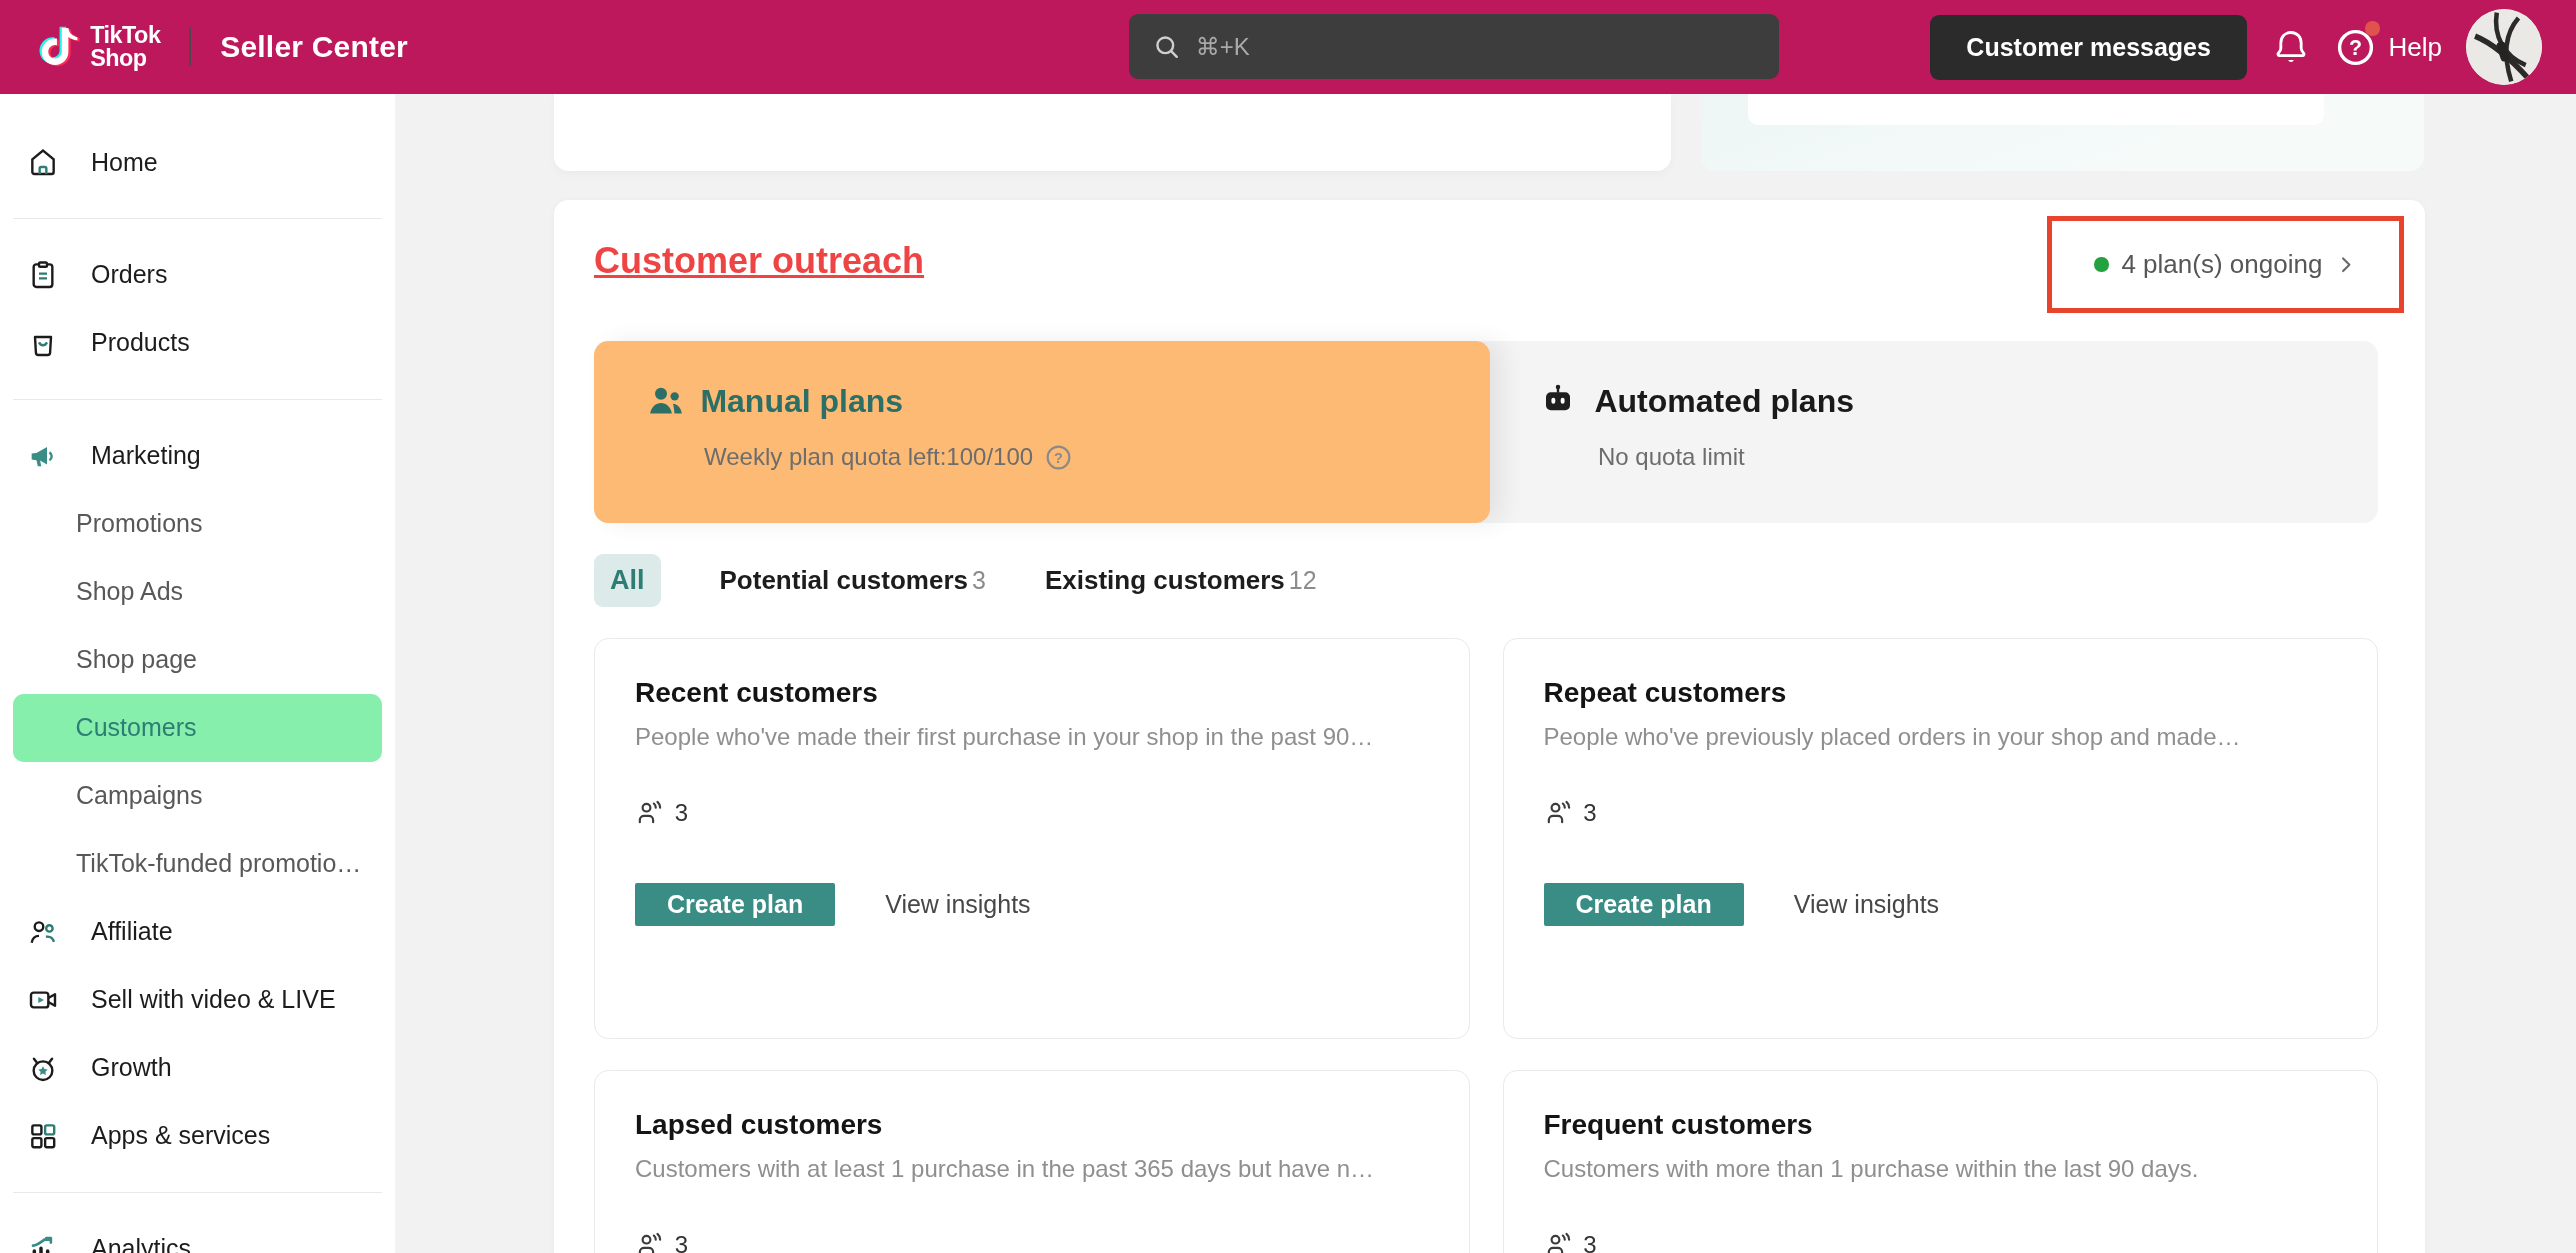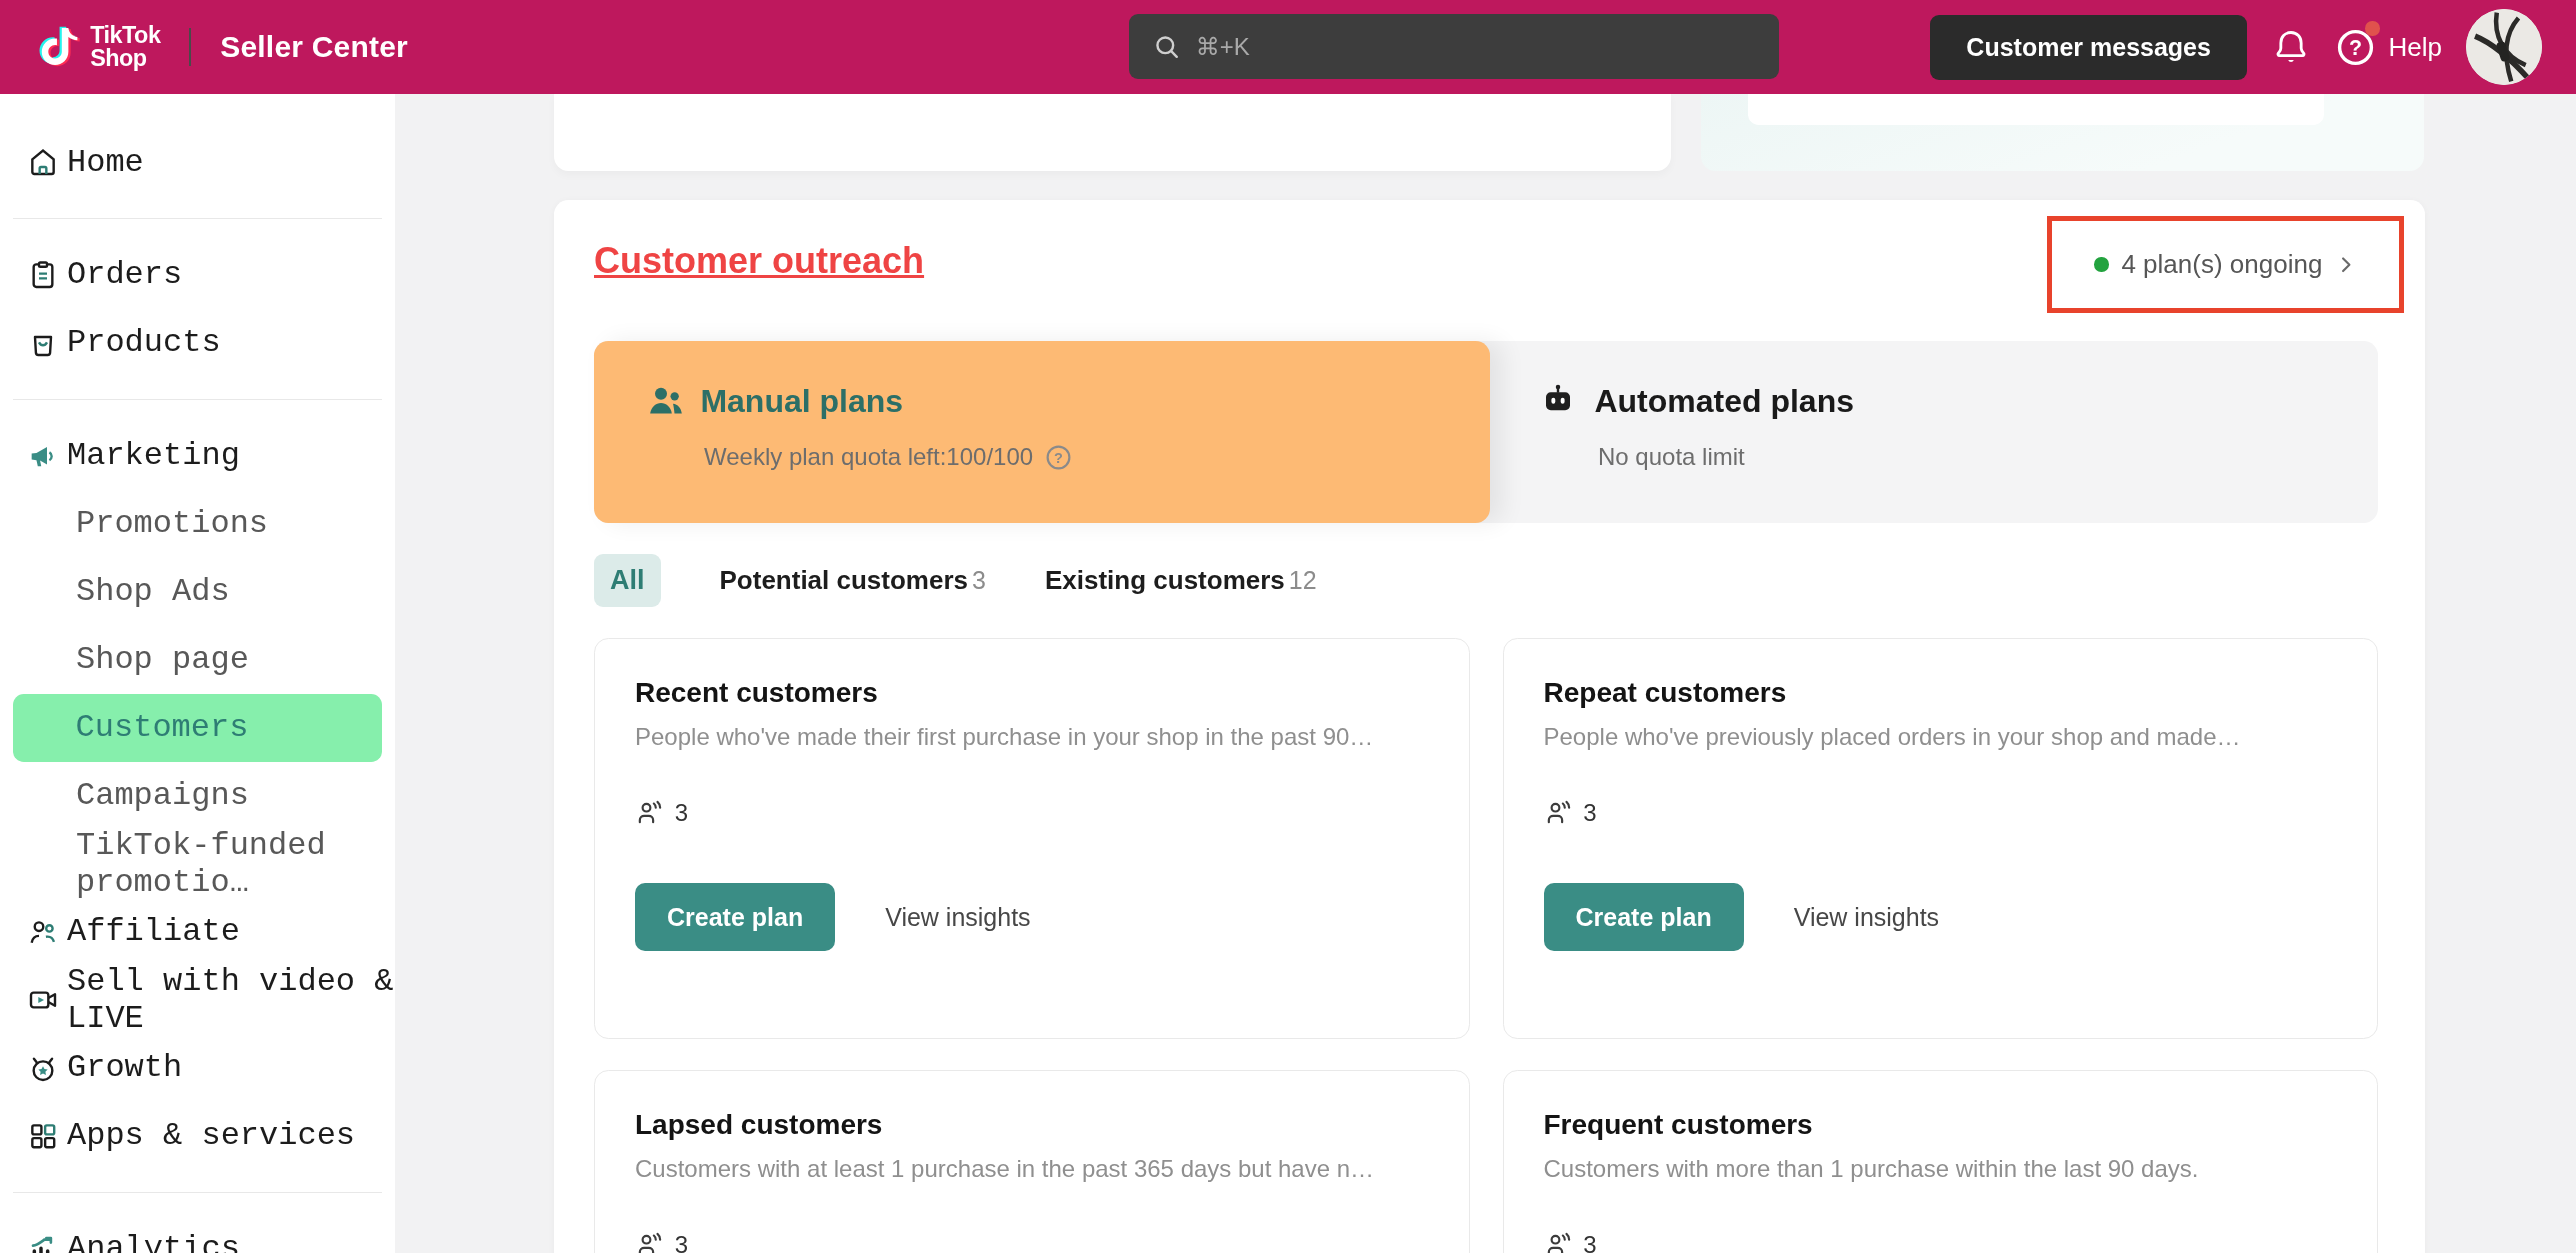--- a/index.html
+++ b/index.html
@@ -24,21 +24,21 @@
   .msg-btn { height:65px; padding:0 36px; background:#2b2b2b; border:none; border-radius:9px; color:#fff; font-size:25px; font-weight:600; font-family:inherit; cursor:pointer; display:flex; align-items:center; }
   .icon-btn { background:none; border:none; cursor:pointer; display:flex; align-items:center; }
   .help-wrap { display:flex; align-items:center; gap:12.6px; color:#fff; font-size:26px; cursor:pointer; position:relative; }
   .help-q { position:relative; width:41px; height:41px; }
   .help-dot { position:absolute; right:-3.6px; top:-5.4px; width:14.4px; height:14.4px; border-radius:50%; background:#e0524d; }
   .avatar { width:76px; height:76px; border-radius:50%; overflow:hidden; background:#e9e7e3; cursor:pointer; }
 
   
   .sidebar { position:absolute; left:0; top:94px; width:395px; bottom:0; background:#ffffff; padding-top:34px; z-index:10; }
   .nav { list-style:none; }
-  .nav li { height:68px; display:flex; align-items:center; padding-left:27px; gap:8px; font-size:32px; color:#1c1c1c; cursor:pointer;font-family:Liberation Mono, monospace; }
+  .nav li { height:68px; display:flex; align-items:center; padding-left:27px; gap:32px; font-size:25px; color:#1c1c1c; cursor:pointer; }
   .nav li .nav-icon { width:32px; height:32px; flex:0 0 32px; display:flex; }
   .nav li.sub { padding-left:76px; color:#585858; }
   .nav li.selected { background:#86efac; border-radius:10.8px; margin:0 12.6px; padding-left:63px; }
   .nav li.selected span { color:#2e7d74; }
   .nav-rule { height:1.8px; background:#e8e8e8; margin:21.6px 12.6px; }
 
   
   .partial-card-left { position:absolute; left:554px; top:94px; width:1117px; height:77px; background:#fff; border-radius:0 0 14.4px 14.4px; box-shadow:0 3.6px 9px rgba(0,0,0,0.03); }
   .partial-card-right { position:absolute; left:1701px; top:94px; width:723px; height:77px; border-radius:0 0 14.4px 14.4px; background:linear-gradient(160deg,#edf6f5 0%,#f6fbfa 70%); }
   .partial-card-right .inner { position:absolute; left:47px; top:0; width:576px; height:31px; background:#fff; border-radius:0 0 10.8px 10.8px; }
@@ -67,21 +67,21 @@
   .filter-item { font-size:26px; font-weight:bold; color:#1d1d1d; cursor:pointer; display:flex; align-items:baseline; gap:4px; }
   .filter-count { font-size:25px; font-weight:normal; color:#8c8c8c; }
 
   .cards { position:absolute; left:40px; top:438px; width:1784px; display:grid; grid-template-columns:1fr 1fr; column-gap:33px; row-gap:31px; }
   .cust-card { height:401px; background:#fff; border:1.8px solid #e9e9e9; border-radius:14.4px; padding:38px 40px 0 40px; overflow:hidden; }
   .cc-title { font-size:28px; font-weight:bold; color:#141414; }
   .cc-desc { margin-top:14.4px; font-size:24px; color:#8f8f8f; white-space:nowrap; overflow:hidden; }
   .cc-count { margin-top:47px; display:flex; align-items:center; gap:10.8px; font-size:24px; color:#333; }
   .cc-count .c-icon { width:29px; height:29px; display:flex; }
   .cc-actions { margin-top:56px; display:flex; align-items:center; }
-  .btn-primary { height:68px; padding:0 32px; background:#3a8d85; border:none; border-radius:10px; color:#fff; font-size:25px; font-weight:600; font-family:inherit; cursor:pointer; }
+  .btn-primary { height:43px; padding:0 32px; background:#3a8d85; border:none; border-radius:2px; color:#fff; font-size:25px; font-weight:600; font-family:inherit; cursor:pointer; }
   .btn-ghost { margin-left:50px; background:none; border:none; font-size:25px; color:#474747; font-family:inherit; cursor:pointer; }
 </style>
 </head>
 <body>
 
 <div class="stage">
 
   <div class="header">
     <div class="logo-wrap">
       <svg class="logo-note" viewBox="0 0 24 26">

